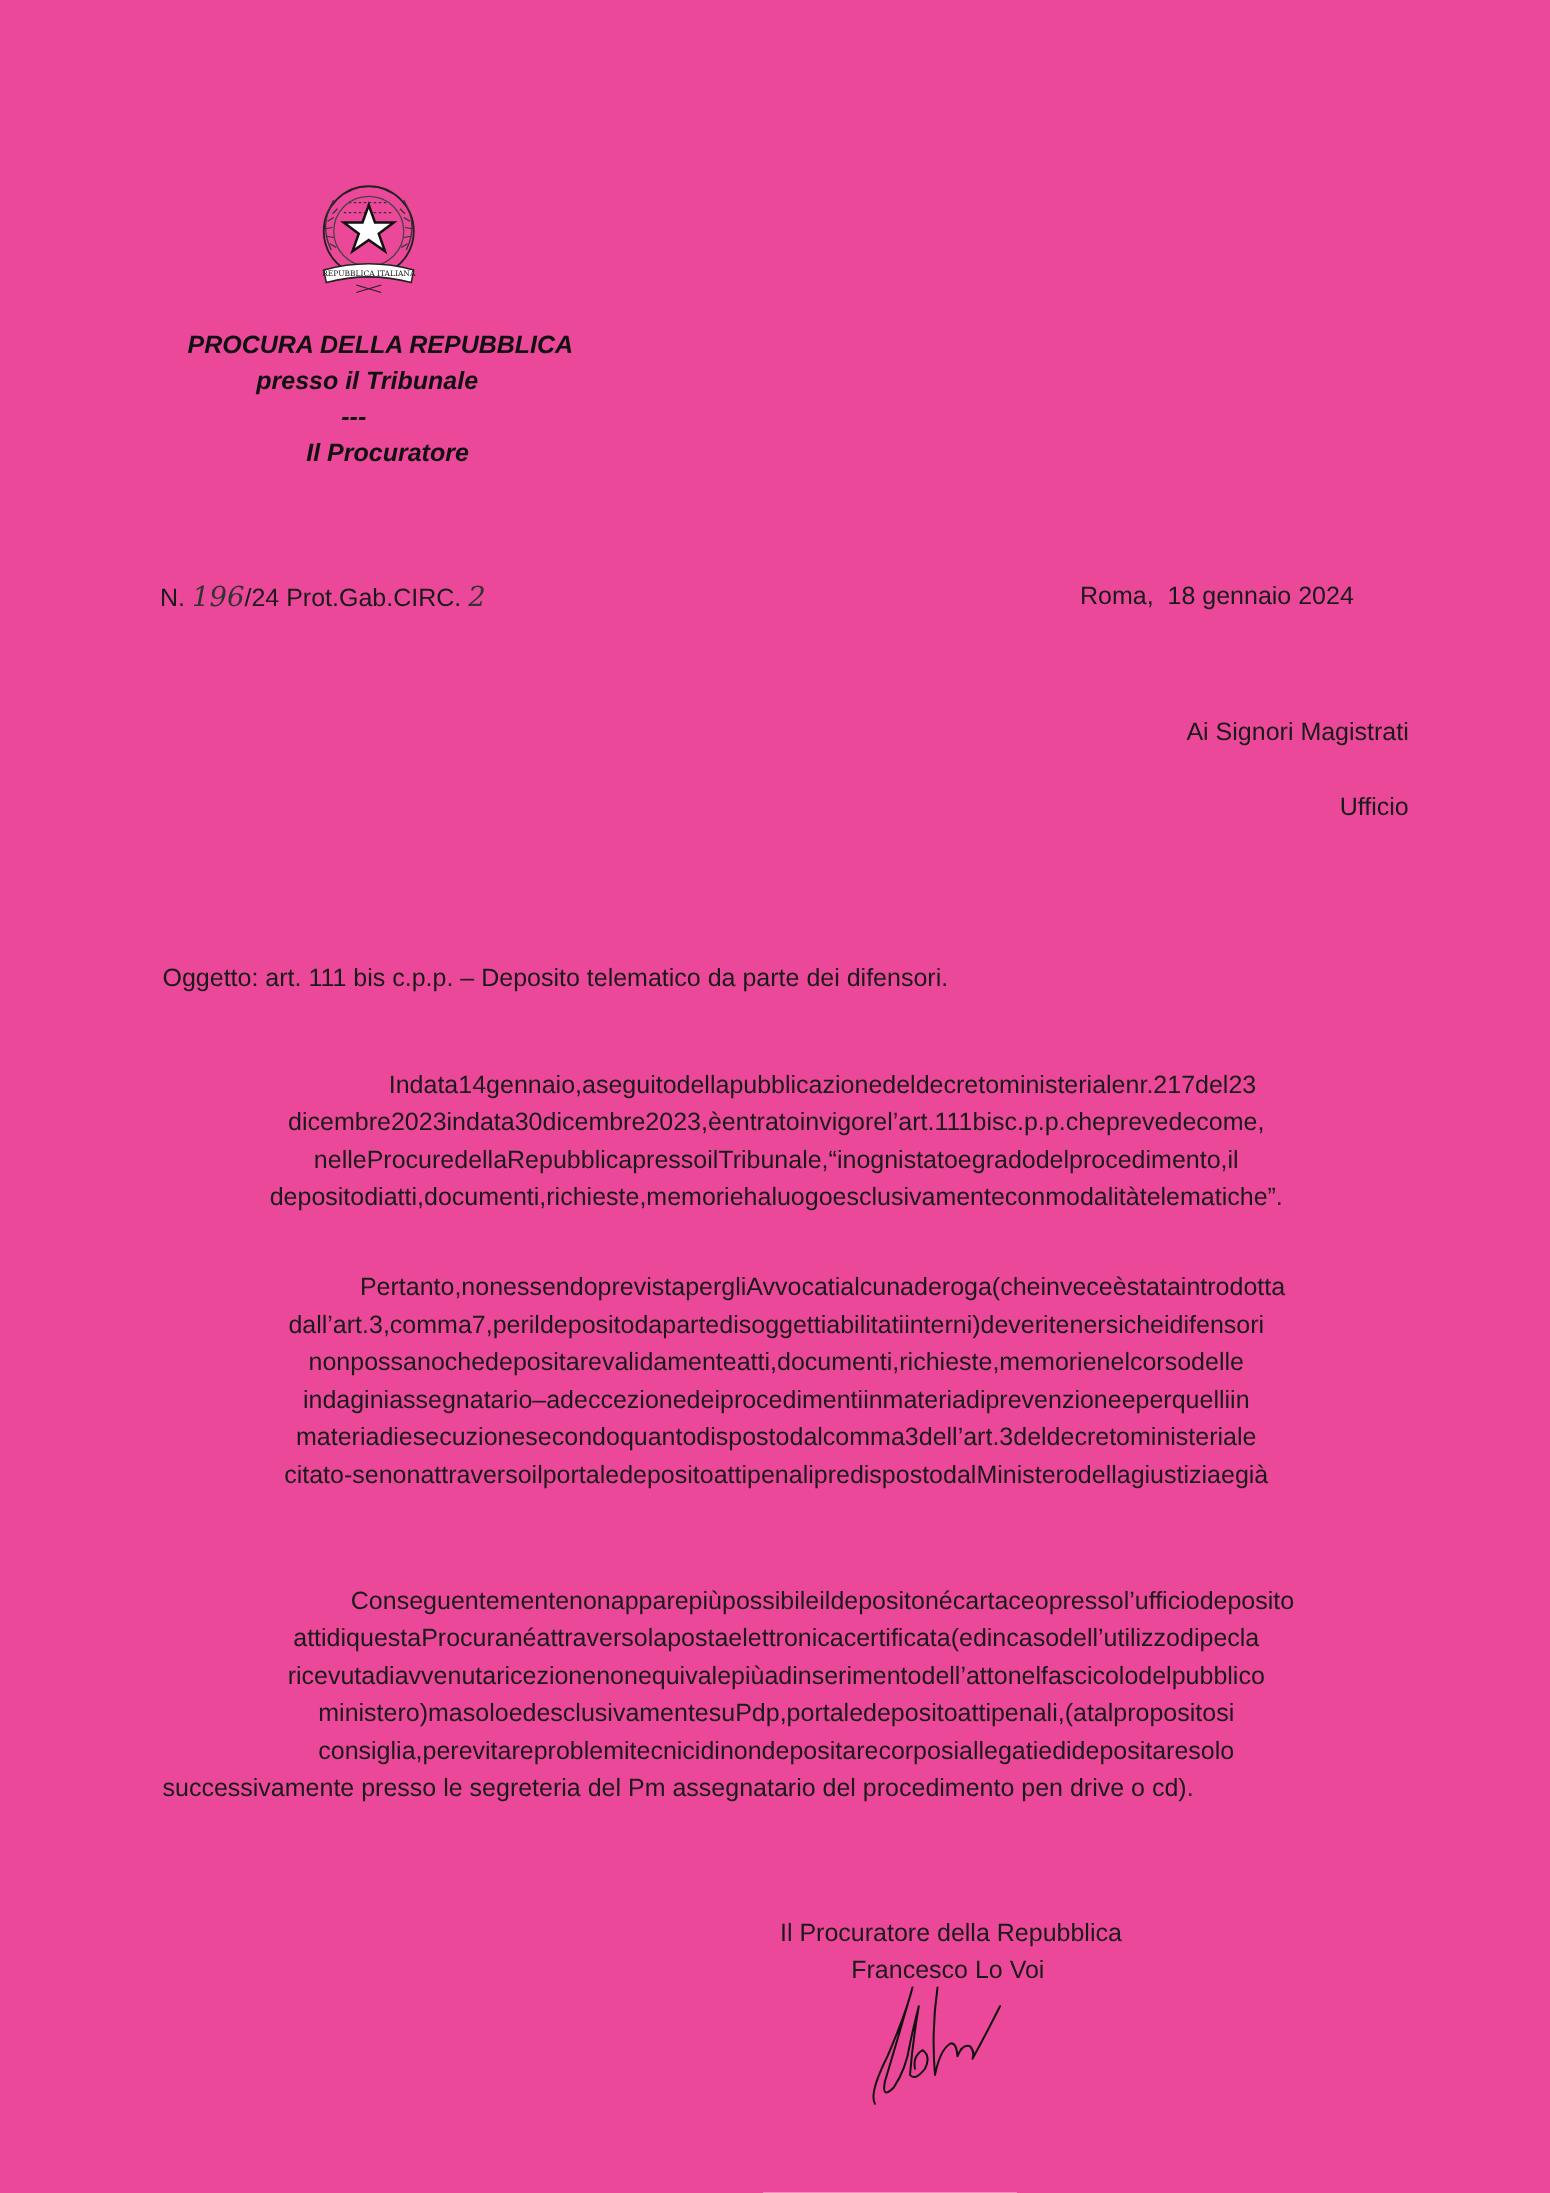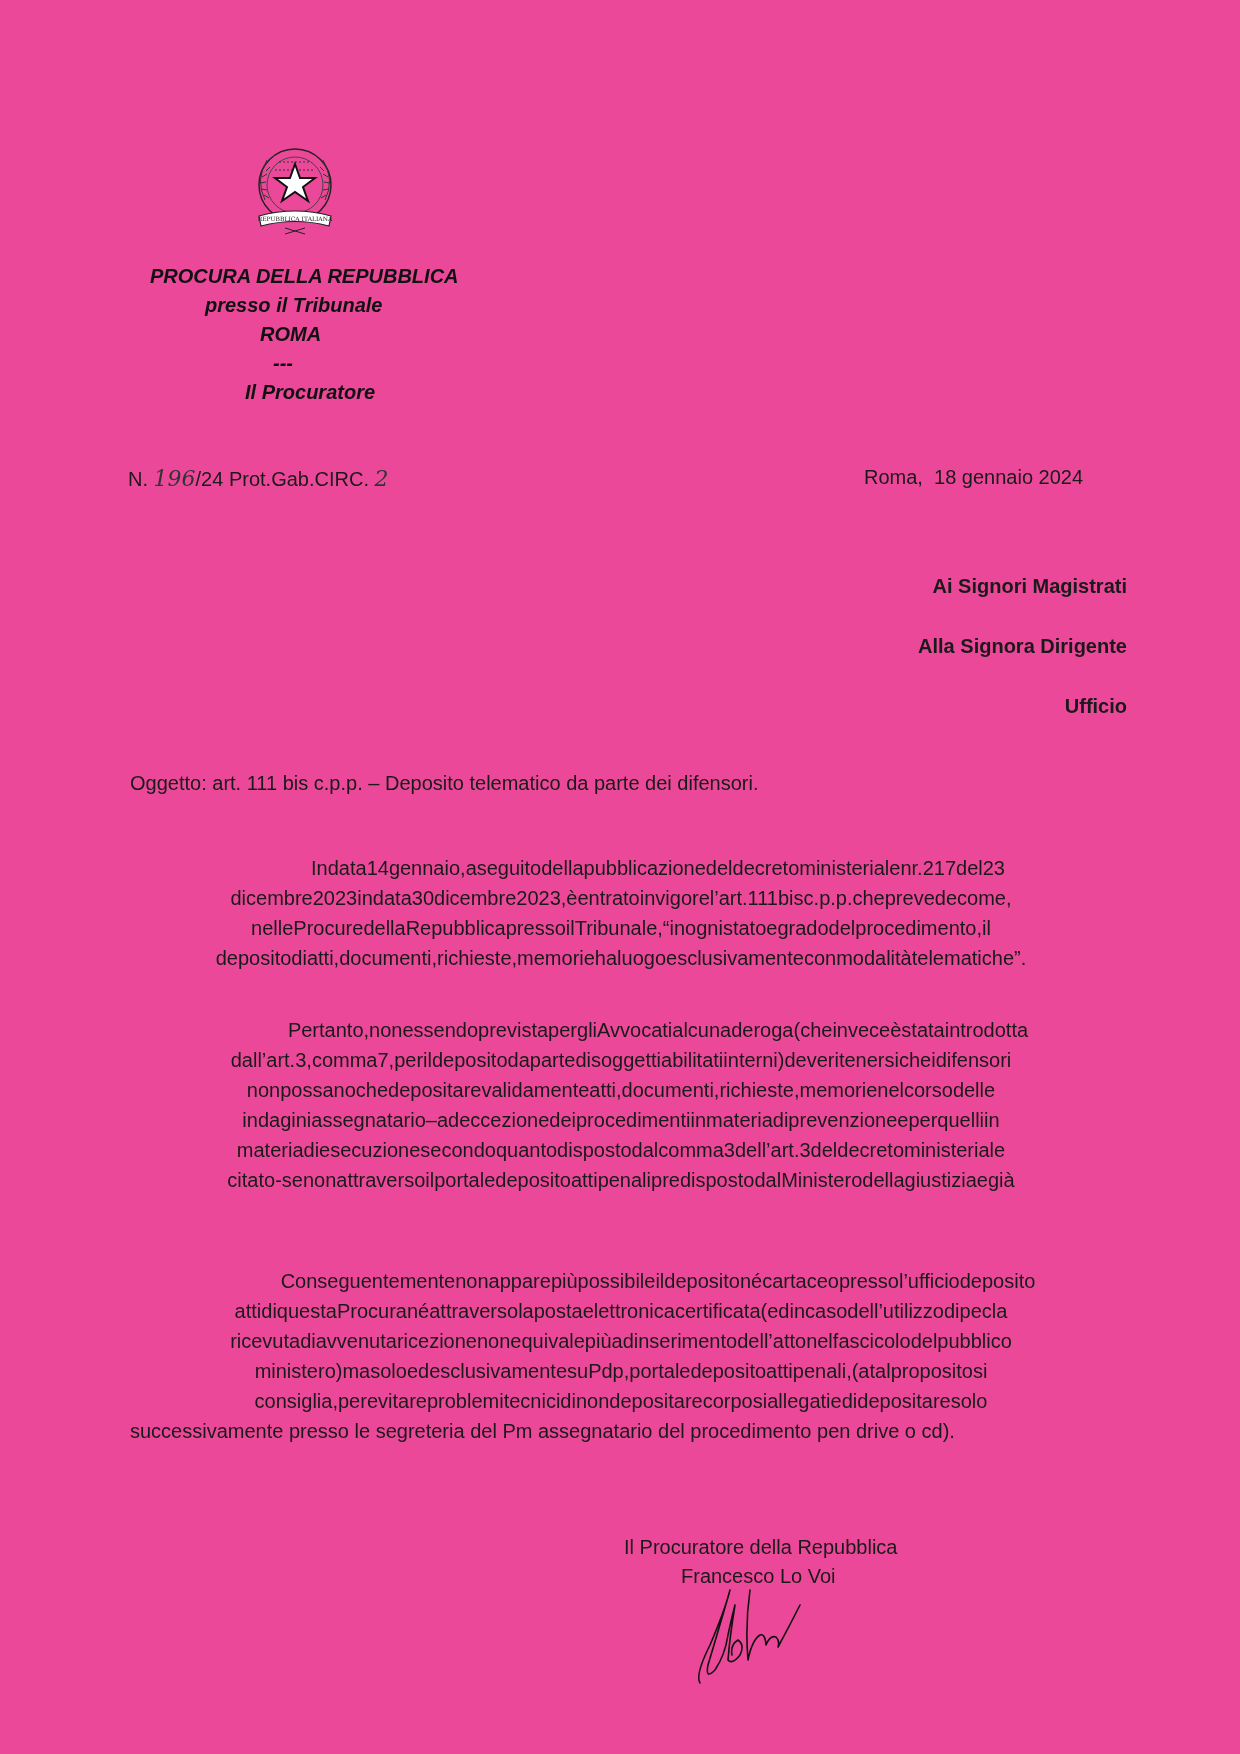--- a/index.html
+++ b/index.html
@@ -17,21 +17,21 @@
   .h3 { padding-left: 130px; }
   .h4 { padding-left: 143px; }
   .h5 { padding-left: 115px; }
 
   .prot { position: absolute; left: 128px; top: 466px; font-size: 20px; white-space: nowrap; }
   .hand { font-family: "DejaVu Serif", serif; font-style: italic; font-size: 22px; color: #333; }
 
   .date { position: absolute; left: 864px; top: 466px; font-size: 20px; white-space: nowrap; }
 
   .recipients { position: absolute; right: 113px; top: 556px; text-align: right; font-size: 20px; line-height: 60px; }
-  .recipients div { white-space: nowrap; font-weight: bold; }
+  .recipients div { white-space: nowrap; }
 
   .subject { position: absolute; left: 130px; top: 772px; font-size: 20px; white-space: nowrap; }
 
   .body { position: absolute; left: 130px; width: 982px; font-size: 20px; line-height: 30px; }
   .line { display: block; text-align: justify; text-align-last: justify; white-space: nowrap; height: 30px; overflow: visible; }
   .line.last { text-align-last: left; }
   .line.indent { padding-left: 74px; }
   .line span.j { display: flex; justify-content: center; }
 
   .p1 { top: 853px; }
@@ -60,36 +60,34 @@
     </g>
     <polygon points="50,24 55,38 70,38 58,47 63,61 50,52 37,61 42,47 30,38 45,38" fill="#fff" stroke="#111" stroke-width="2"></polygon>
     <path d="M14 76 Q50 66 86 76 L84 86 Q50 77 16 86 Z" fill="#fff" stroke="#222" stroke-width="1.2"></path>
     <text x="50" y="81" font-size="6" text-anchor="middle" font-family="DejaVu Serif, serif" fill="#222">REPUBBLICA ITALIANA</text>
     <path d="M40 88 L60 94 M60 88 L40 94" stroke="#222" stroke-width="1"></path>
   </svg>
 
   <div class="header">
     <div class="h1">PROCURA DELLA REPUBBLICA</div>
     <div class="h2">presso il Tribunale</div>
-    <div class="h3">ROMA</div>
     <div class="h4">---</div>
     <div class="h5">Il Procuratore</div>
   </div>
 
   <div class="prot">
     <span>N.</span>
     <span class="hand">196</span><span>/24 Prot.Gab.CIRC.</span>
     <span class="hand">2</span>
   </div>
 
   <div class="date" style="white-space:pre;">Roma,  18 gennaio 2024</div>
 
   <div class="recipients">
     <div>Ai Signori Magistrati</div>
-    <div>Alla Signora Dirigente</div>
     <div>Ufficio</div>
   </div>
 
   <div class="subject">Oggetto: art. 111 bis c.p.p. – Deposito telematico da parte dei difensori.</div>
 
   <div class="body p1">
     <span class="line indent">
         <span class="j">
           <span>In</span>
           <span>data</span>

